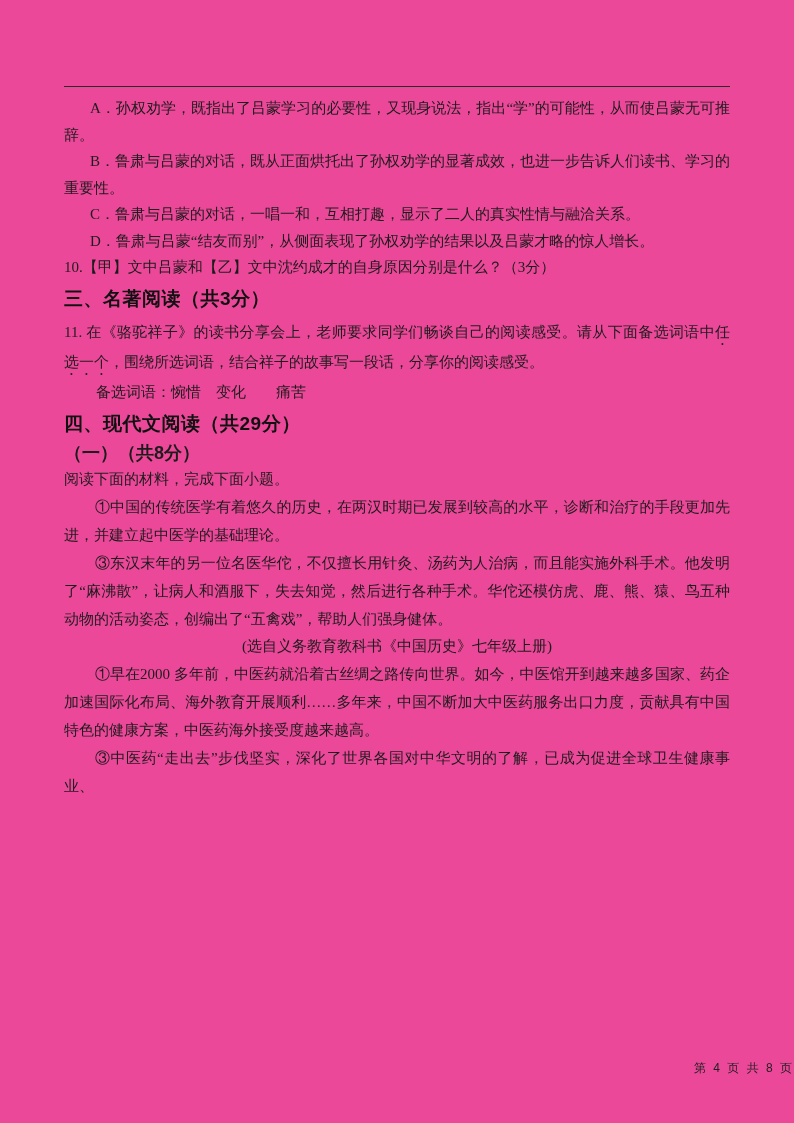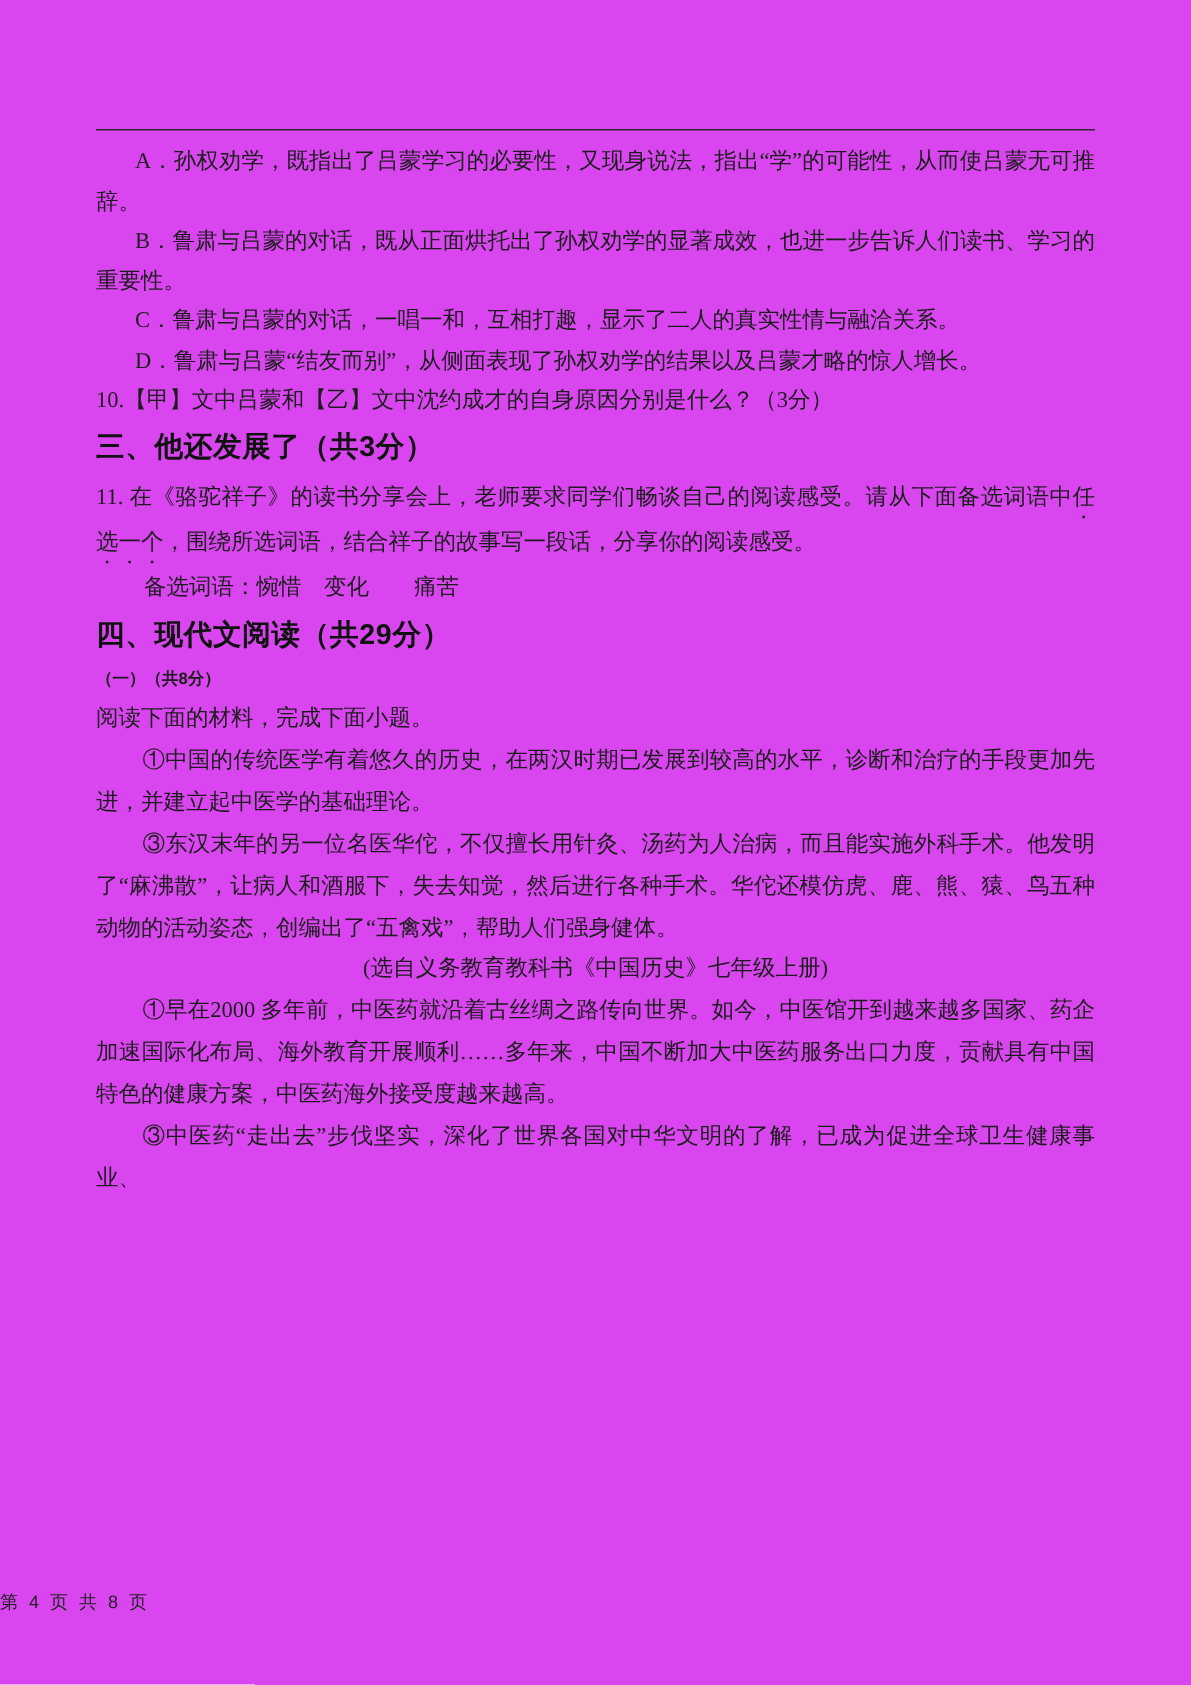--- a/index.html
+++ b/index.html
@@ -6,21 +6,21 @@
   html, body { background: #ffffff; }
   body {
     font-family: "Liberation Serif", "DejaVu Serif", serif;
     color: #1c1c1c;
     -webkit-font-smoothing: antialiased;
   }
   .page {
     position: relative;
     width: 794px;
     height: 1123px;
-    background: #d946ef;
+    background: #ec4899;
     margin: 0 auto;
     overflow: hidden;
   }
   .header-rule {
     margin: 86px 64px 0 64px;
     border-top: 1.6px solid #2a2a2a;
   }
   .content {
     padding: 8px 64px 0 64px;
   }
@@ -42,21 +42,21 @@
     font-family: "Liberation Sans", "DejaVu Sans", sans-serif;
     font-size: 19px;
     font-weight: 700;
     line-height: 23px;
     margin: 6px 0 9px 0;
     color: #111;
     letter-spacing: 0.5px;
   }
   .sub-label {
     font-family: "Liberation Sans", "DejaVu Sans", sans-serif;
-    font-size: 11px;
+    font-size: 18px;
     font-weight: 700;
     line-height: 19px;
     margin: 6px 0 3px 0;
   }
   .words {
     font-size: 15px;
     line-height: 27px;
     text-indent: 32px;
   }
   .intro {
@@ -84,21 +84,21 @@
     -webkit-text-emphasis-style: dot;
     -webkit-text-emphasis-position: under right;
     text-emphasis-style: dot;
     text-emphasis-position: under right;
   }
   .footer {
     position: absolute;
     bottom: 46px;
     left: 0;
     right: 0;
-    text-align: left;
+    text-align: right;
     font-size: 12px;
     letter-spacing: 2px;
     color: #222;
     font-family: "Liberation Sans", "DejaVu Sans", sans-serif;
   }
 </style>
 </head>
 <body>
 
 <div class="page">
@@ -107,21 +107,21 @@
 
   <div class="content">
 
     <p class="opt">A．孙权劝学，既指出了吕蒙学习的必要性，又现身说法，指出“学”的可能性，从而使吕蒙无可推辞。</p>
     <p class="opt">B．鲁肃与吕蒙的对话，既从正面烘托出了孙权劝学的显著成效，也进一步告诉人们读书、学习的重要性。</p>
     <p class="opt">C．鲁肃与吕蒙的对话，一唱一和，互相打趣，显示了二人的真实性情与融洽关系。</p>
     <p class="opt">D．鲁肃与吕蒙“结友而别”，从侧面表现了孙权劝学的结果以及吕蒙才略的惊人增长。</p>
 
     <p class="q">10.【甲】文中吕蒙和【乙】文中沈约成才的自身原因分别是什么？（3分）</p>
 
-    <h2>三、他还发展了（共3分）</h2>
+    <h2>三、名著阅读（共3分）</h2>
 
     <p class="q11"><span>11. 在《骆驼祥子》的读书分享会上，老师要求同学们畅谈自己的阅读感受。请从下面备选词语中</span><span class="emph">任选一个</span><span>，围绕所选词语，结合祥子的故事写一段话，分享你的阅读感受。</span></p>
 
     <p class="words">备选词语：惋惜　变化　　痛苦</p>
 
     <h2>四、现代文阅读（共29分）</h2>
 
     <p class="sub-label">（一）（共8分）</p>
 
     <p class="intro">阅读下面的材料，完成下面小题。</p>

